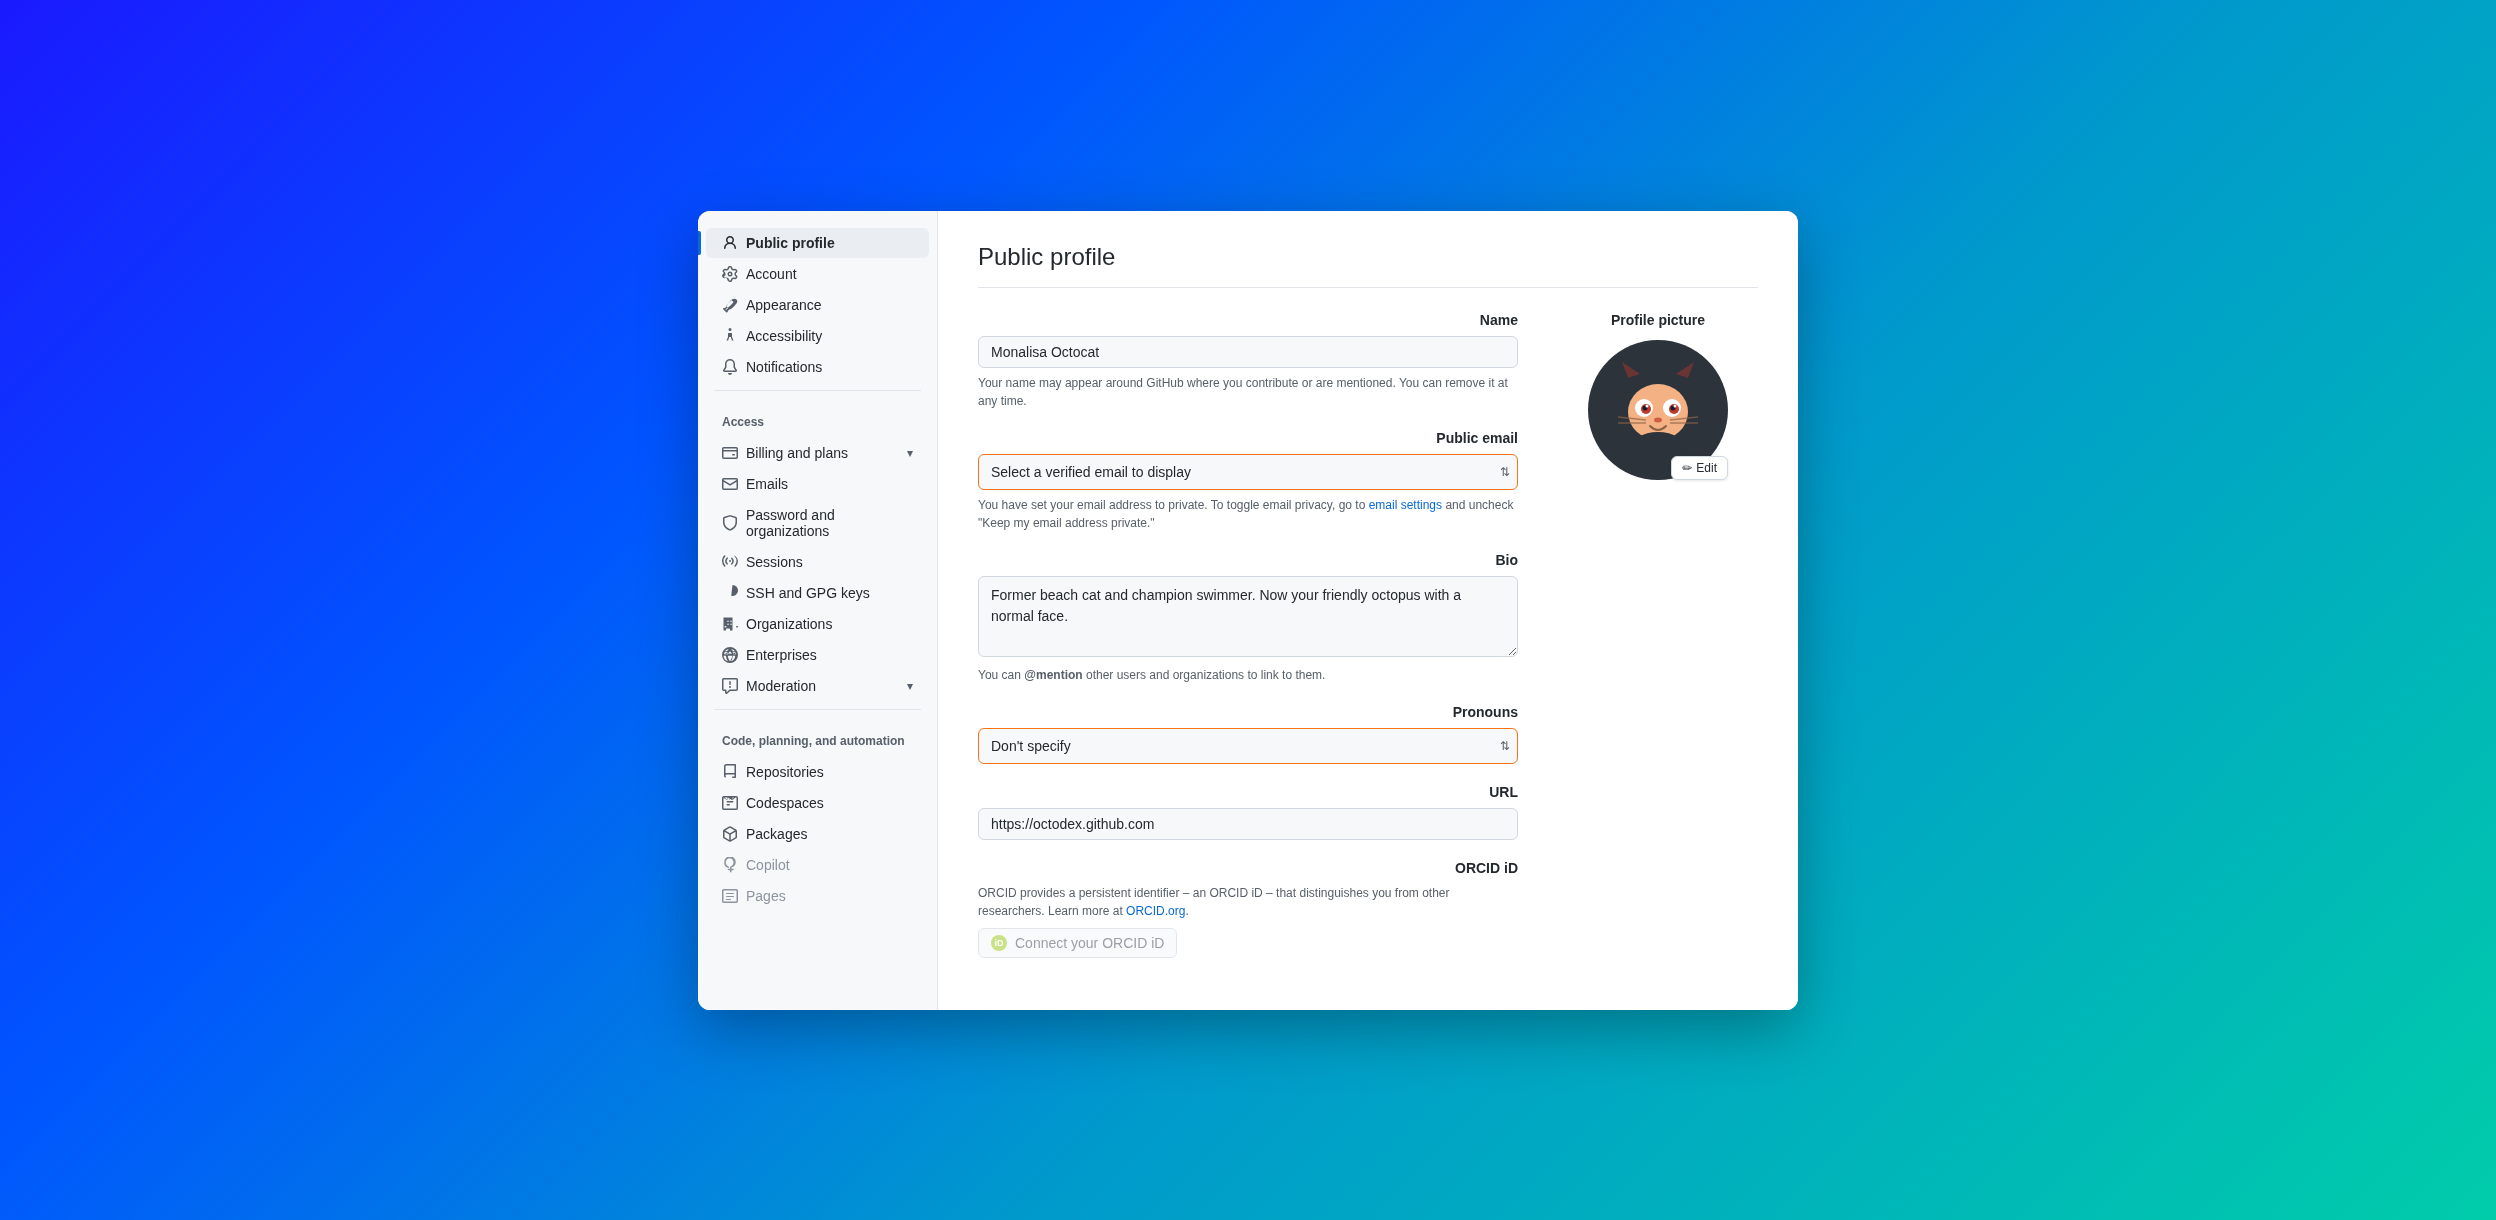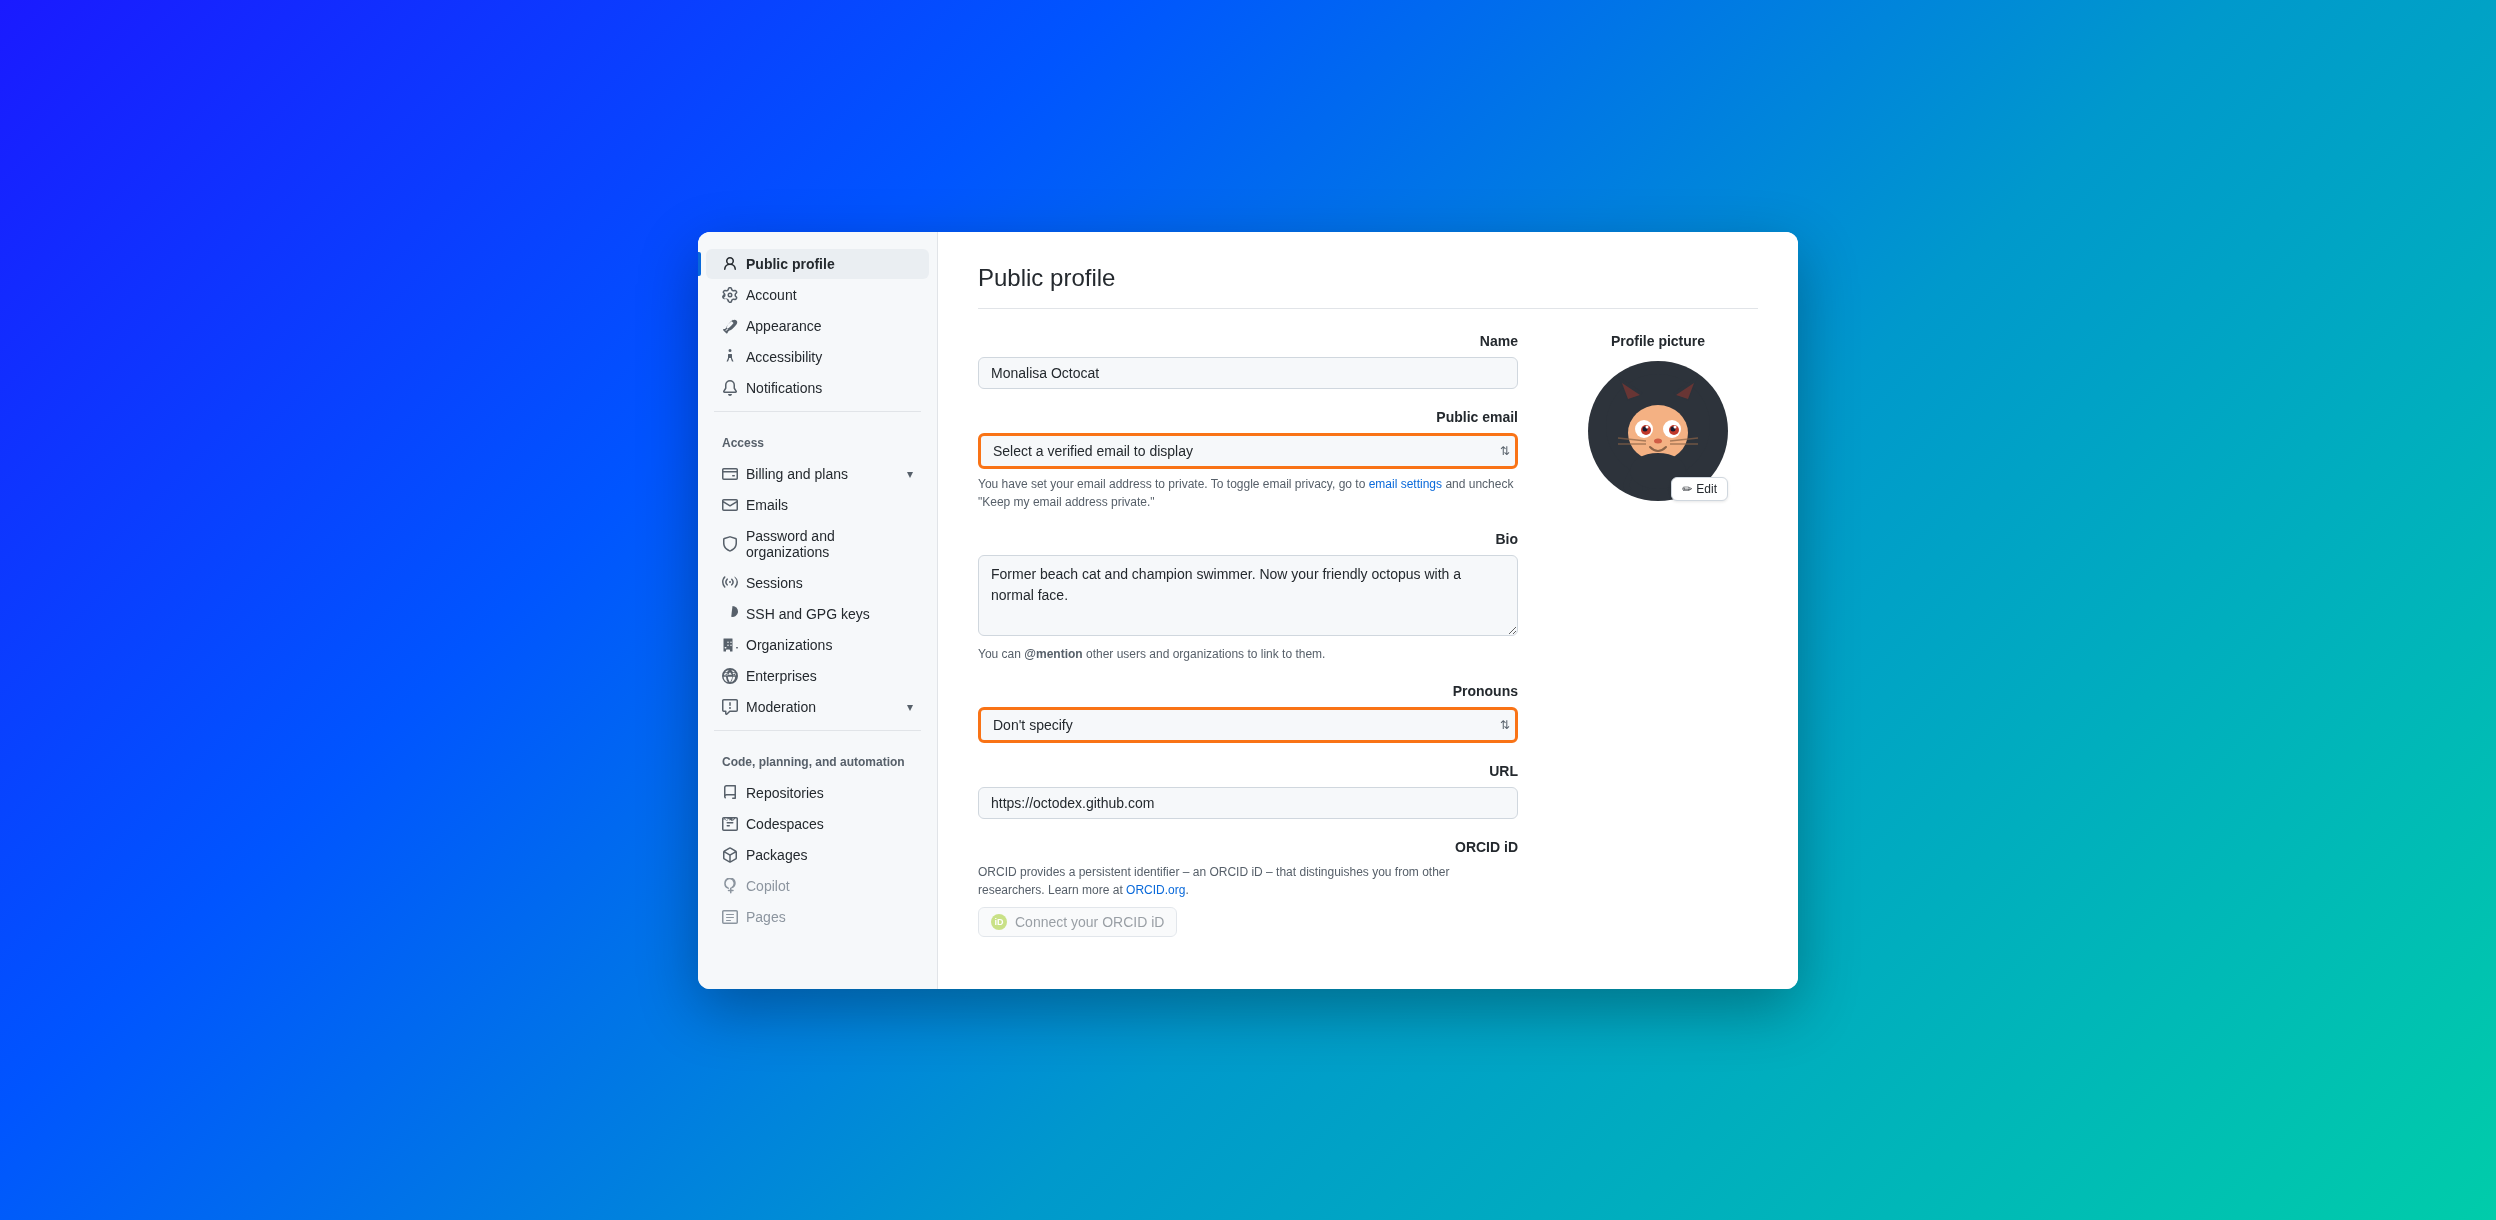--- a/index.html
+++ b/index.html
@@ -191,21 +191,21 @@
     .form-select-wrapper {
       position: relative;
       display: inline-block;
       width: 100%;
     }
 
     .form-select {
       width: 100%;
       padding: 5px 28px 5px 12px;
       font-size: 14px;
-      border: 3px solid #f97316;
+      border: 1px solid #f97316;
       border-radius: 6px;
       background: #f6f8fa;
       color: #24292e;
       height: 36px;
       appearance: none;
       -webkit-appearance: none;
       outline: none;
       cursor: pointer;
     }
 
@@ -506,20 +506,21 @@
   <main class="main-content">
     <h1 class="page-title">Public profile</h1>
 
     <div class="content-layout">
 
       <div class="form-section">
 
         <div class="form-group">
           <label class="form-label">Name</label>
           <input type="text" class="form-input" value="Monalisa Octocat" style="">
+          <p class="form-help">Your name may appear around GitHub where you contribute or are mentioned. You can remove it at any time.</p>
         </div>
 
         <div class="form-group">
           <label class="form-label">Public email</label>
           <div class="form-select-wrapper">
             <select class="form-select">
               <option value="Select a verified email to display">Select a verified email to display</option>
             </select>
             <span class="select-chevron">⇅</span>
           </div>

